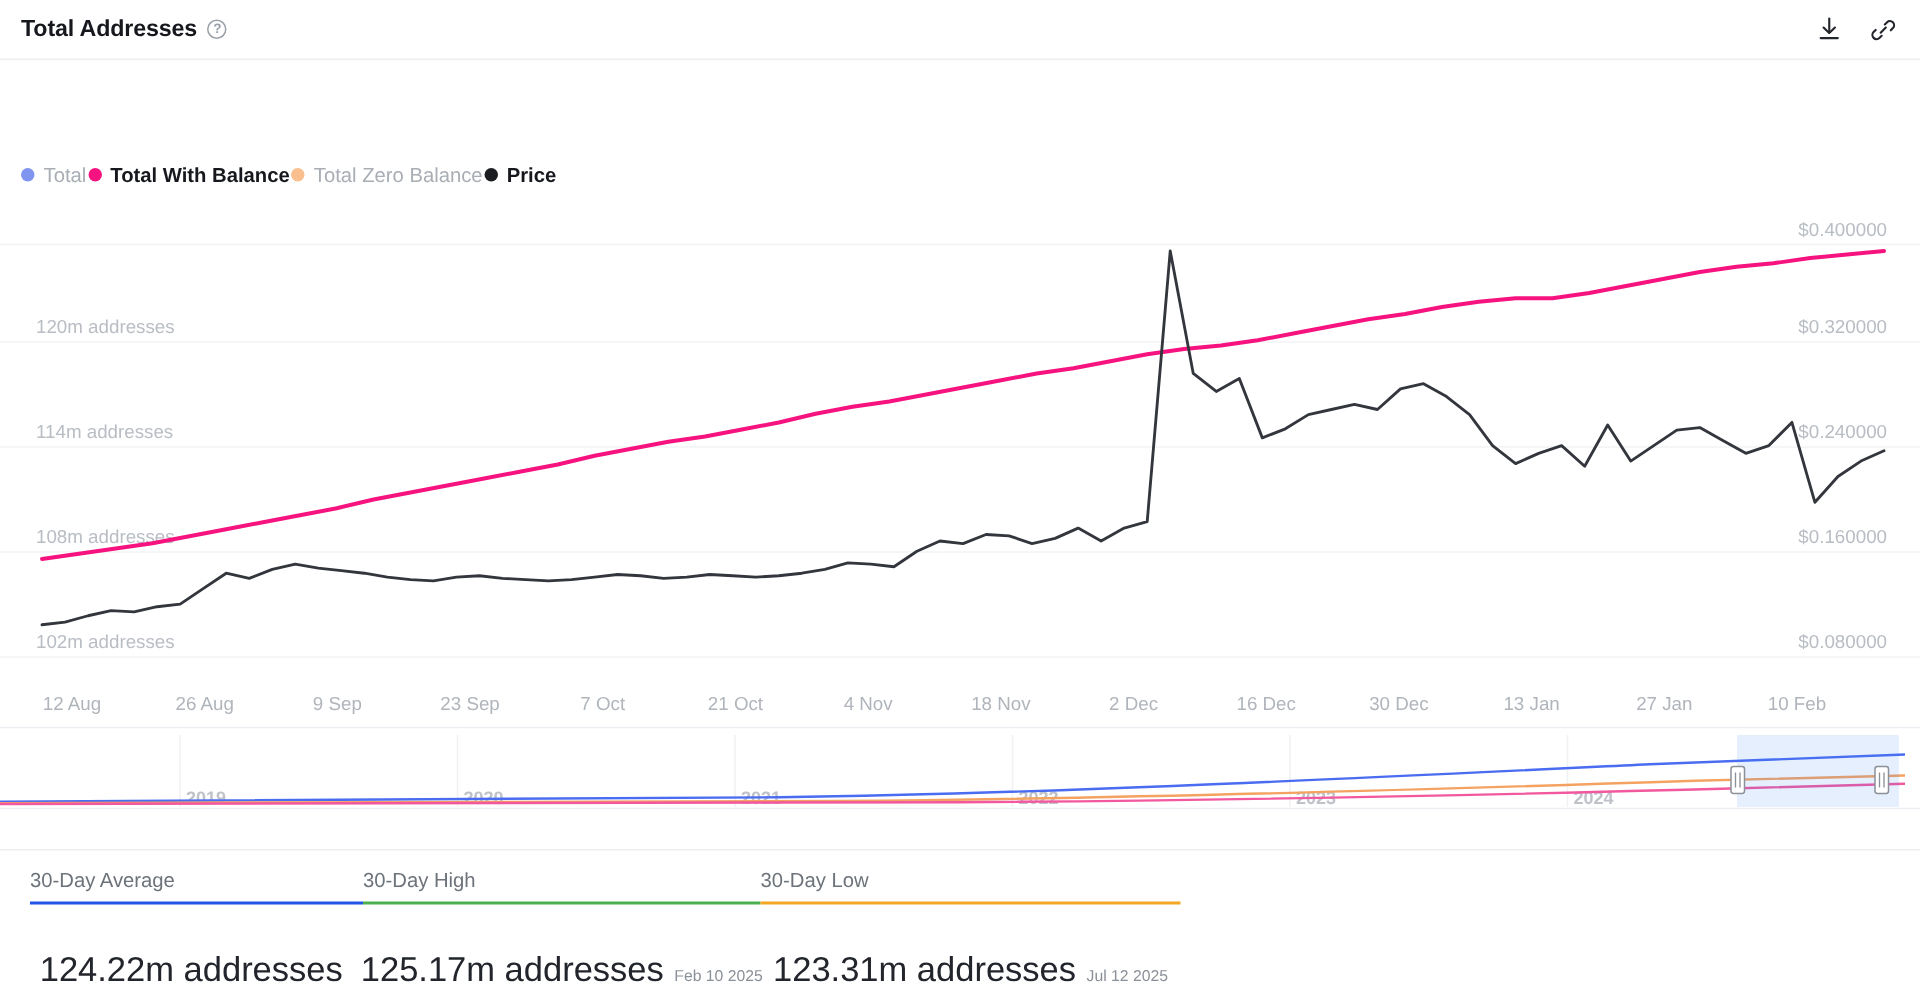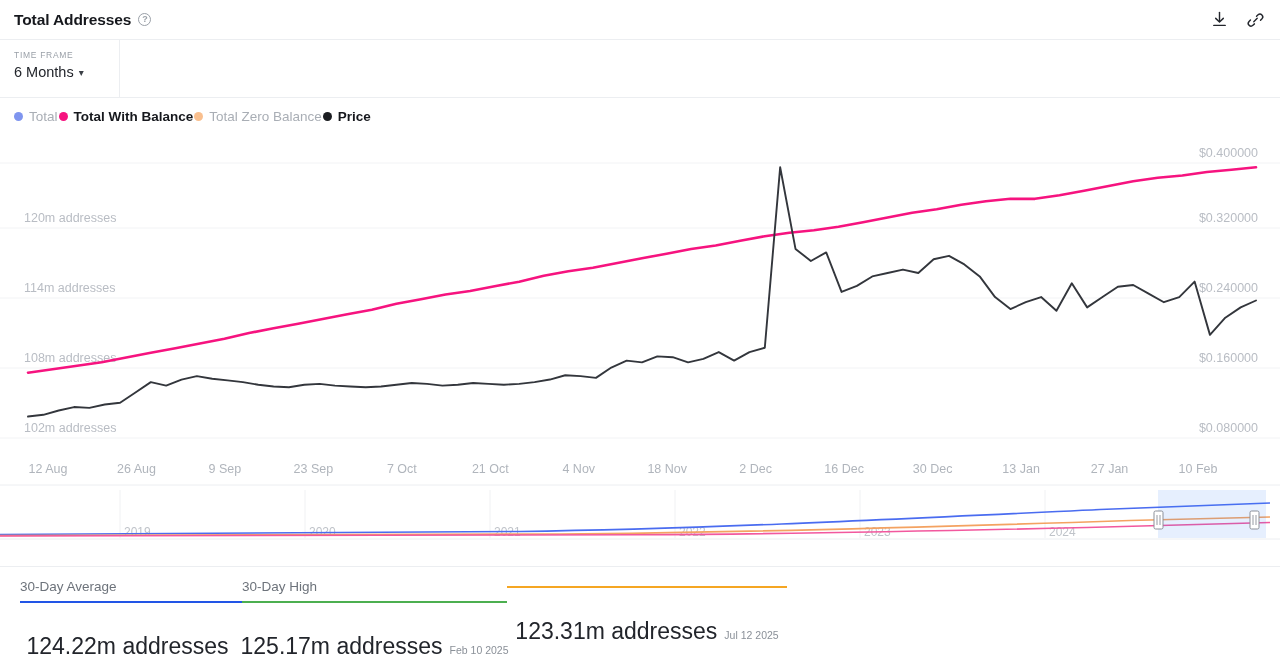--- a/index.html
+++ b/index.html
@@ -66,21 +66,21 @@
   .legend-item.on .legend-text { color: #16181d; font-weight: bold; }
 
   
   .chart-area { position: absolute; left: 0; top: 134px; width: 1280px; height: 345px; }
   .chart-svg { position: absolute; left: 0; top: 0; }
   .ax-label { font-size: 12.5px; fill: #b9bdc4; font-family: "Liberation Sans", sans-serif; }
   .ax-label-r { font-size: 12.5px; fill: #b9bdc4; font-family: "Liberation Sans", sans-serif; text-anchor: end; }
   .xt-label { font-size: 12.5px; fill: #b0b5bc; font-family: "Liberation Sans", sans-serif; text-anchor: middle; }
 
   
-  .nav-area { position: absolute; left: 0; top: 484px; width: 1280px; height: 72px; }
+  .nav-area { position: absolute; left: 0; top: 484px; width: 1280px; height: 72px; font-weight: bold; }
   .nav-year { font-size: 12px; fill: #bfc3c9; font-family: "Liberation Sans", sans-serif; }
 
   
   .stats {
     position: absolute; left: 0; top: 566px; width: 1280px; height: 89px;
     border-top: 1px solid #eceef1;
     display: flex; padding-left: 20px; gap: 0;
   }
   .stat { padding-top: 12px; }
   .stat-0 { width: 222px; }
@@ -115,29 +115,20 @@
       <span class="icon-btn">
         <svg width="19" height="19" viewBox="0 0 20 20">
           <path d="M8.2 12.4 L11.8 8.8" stroke="#23262c" stroke-width="1.5" stroke-linecap="round" fill="none"></path>
           <path d="M11.1 6.6 L12.7 5.1 a2.9 2.9 0 0 1 4.1 4.1 L15.3 10.7" stroke="#23262c" stroke-width="1.5" fill="none" stroke-linecap="round"></path>
           <path d="M8.9 14.6 L7.3 16.1 a2.9 2.9 0 0 1 -4.1 -4.1 L4.7 10.5" stroke="#23262c" stroke-width="1.5" fill="none" stroke-linecap="round"></path>
         </svg>
       </span>
     </div>
   </div>
 
-  <div class="tf-row">
-    <div class="tf-box">
-      <div class="tf-label">TIME FRAME</div>
-      <div class="tf-value">
-        <span>6 Months</span>
-        <span class="chev">▾</span>
-      </div>
-    </div>
-  </div>
 
   <div class="legend">
     <div class="legend-item off">
       <span class="legend-dot" style="background:#7f95ef"></span>
       <span class="legend-text">Total</span>
     </div>
     <div class="legend-item on">
       <span class="legend-dot" style="background:#f6137f"></span>
       <span class="legend-text">Total With Balance</span>
     </div>
@@ -240,20 +231,21 @@
     </div>
     <div class="stat stat-1">
       <div class="stat-label">30-Day High</div>
       <div class="stat-rule" style="background:#4caf50"></div>
       <div class="stat-value">
         <span>125.17m addresses</span>
         <span class="stat-date">Feb 10 2025</span>
       </div>
     </div>
     <div class="stat stat-2">
+      <div class="stat-label">30-Day Low</div>
       <div class="stat-rule" style="background:#f5a623"></div>
       <div class="stat-value">
         <span>123.31m addresses</span>
         <span class="stat-date">Jul 12 2025</span>
       </div>
     </div>
   </div>
 </div>
 
 </body></html>

